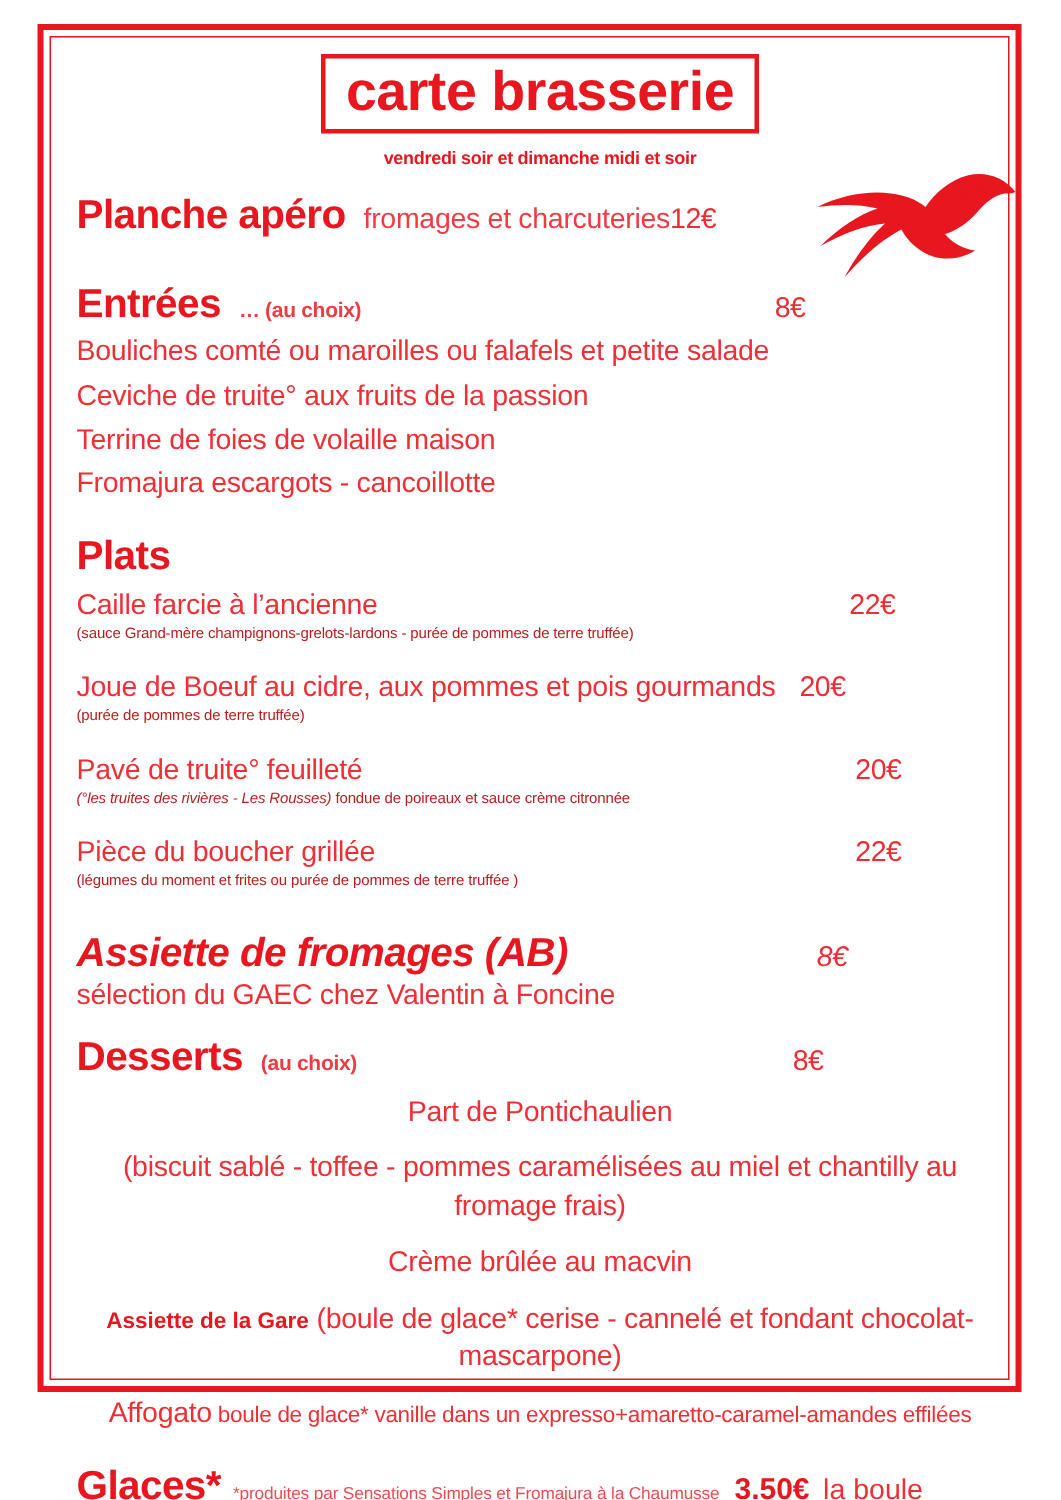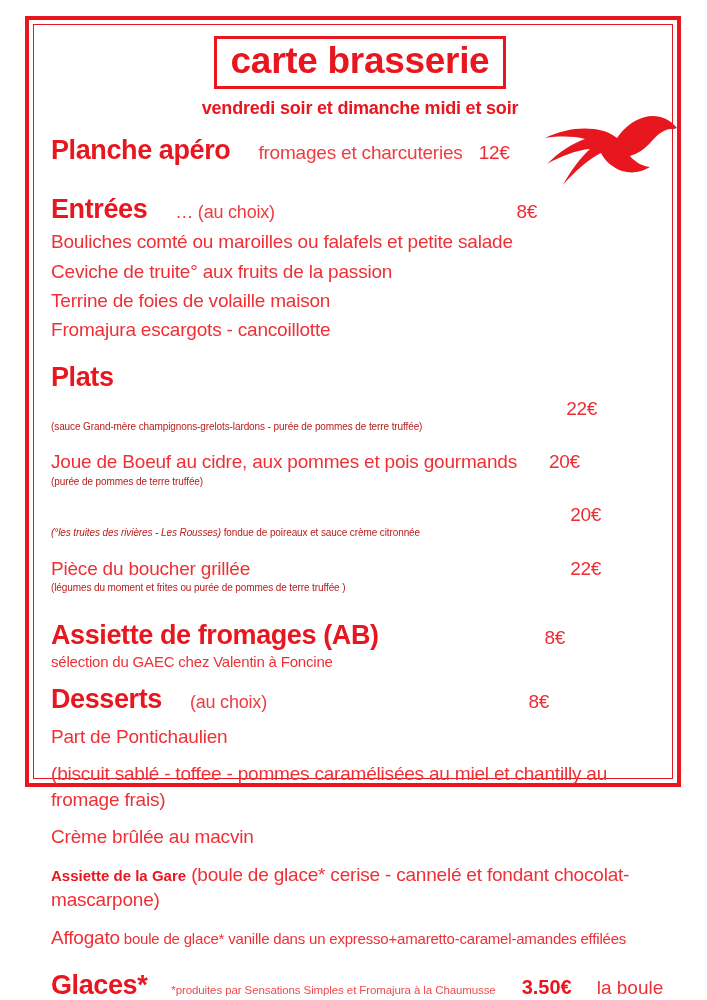--- a/index.html
+++ b/index.html
@@ -13,21 +13,21 @@
     font-family: "Liberation Sans", sans-serif;
     overflow: hidden;
   }
 
   
   #menu-frame {
     position: absolute;
     left: 25px;
     top: 16px;
     width: 656px;
-    height: 771px;
+    height: 912px;
     border: 4px solid #e8161f;
     box-sizing: border-box;
     background: #ffffff;
   }
   #menu-inner-rule {
     position: absolute;
     left: 4px;
     top: 4px;
     right: 4px;
     bottom: 4px;
@@ -58,55 +58,54 @@
     font-weight: bold;
     font-size: 37px;
     line-height: 1.08;
     padding: 2px 14px 5px 14px;
     letter-spacing: -0.3px;
   }
   #menu-subtitle {
     text-align: center;
     color: #e8161f;
     font-weight: bold;
-    font-size: 18px;
+    font-size: 12px;
     margin-top: 9px;
     letter-spacing: -0.2px;
   }
 
   
   #swallow-logo {
     position: absolute;
     right: 6px;
     top: 68px;
     width: 150px;
     height: 122px;
     pointer-events: none;
   }
 
   
   .row {
     position: relative;
     display: flex;
     align-items: baseline;
-    gap: 16px;
   }
   .spacer { flex: 1 1 auto; }
 
   .sec-head {
     color: #e8161f;
     font-weight: bold;
     font-size: 27px;
     letter-spacing: -0.4px;
     line-height: 1.15;
   }
   .head-note {
     color: #ef3b41;
-    font-size: 18px;
-    font-weight: normal;
+    font-size: 14px;
+    font-weight: bold;
     margin-left: 12px;
     letter-spacing: -0.2px;
   }
   .price {
     color: #ee2c33;
     font-size: 19px;
     letter-spacing: -0.3px;
     white-space: nowrap;
   }
   .item {
@@ -135,30 +134,30 @@
 
   #entrees-head { margin-top: 28px; }
   #entrees-list { margin-top: 3px; }
   #entrees-list .item { margin-top: 4px; }
 
   #plats-head { margin-top: 19px; }
   .plat { margin-top: 5px; }
   .plat .sub { margin-top: 1px; }
   .plat + .plat { margin-top: 16px; }
 
-  #fromages-head { margin-top: 25px; }
+  #fromages-head { margin-top: 25px; font-style: italic; }
   #fromages-sub {
     color: #ee3036;
-    font-size: 15px;
+    font-size: 19px;
     margin-top: 2px;
     letter-spacing: -0.2px;
   }
 
   #desserts-head { margin-top: 14px; }
-  .dessert { margin-top: 12px; }
+  .dessert { margin-top: 12px; text-align: center; }
   .dessert.first { margin-top: 9px; }
   .dessert .lead-bold {
     font-weight: bold;
     font-size: 15px;
     color: #e8161f;
     letter-spacing: 0;
   }
   .dessert .after-bold { font-size: 19px; }
   .dessert .lead-plain { font-size: 19px; }
   .dessert .after-plain { font-size: 15px; }
@@ -221,36 +220,38 @@
       <div class="item">Bouliches comté ou maroilles ou falafels et petite salade</div>
       <div class="item">Ceviche de truite° aux fruits de la passion</div>
       <div class="item">Terrine de foies de volaille maison</div>
       <div class="item">Fromajura escargots - cancoillotte</div>
     </div>
 
     <div class="sec-head" id="plats-head">Plats</div>
 
     <div class="plat">
       <div class="row">
+        <span class="item">Caille farcie à l’ancienne</span>
         <span class="spacer"></span>
         <span class="price" style="margin-right:72px;">22€</span>
       </div>
       <div class="sub">(sauce Grand-mère champignons-grelots-lardons - purée de pommes de terre truffée)</div>
     </div>
 
     <div class="plat">
       <div class="row">
         <span class="item">Joue de Boeuf au cidre, aux pommes et pois gourmands</span>
         <span class="price" style="margin-left:16px;">20€</span>
       </div>
       <div class="sub">(purée de pommes de terre truffée)</div>
     </div>
 
     <div class="plat">
       <div class="row">
+        <span class="item">Pavé de truite° feuilleté</span>
         <span class="spacer"></span>
         <span class="price" style="margin-right:68px;">20€</span>
       </div>
       <div class="sub">
         <span class="ital">(°les truites des rivières - Les Rousses)</span><span> fondue de poireaux et sauce crème citronnée</span>
       </div>
     </div>
 
     <div class="plat">
       <div class="row">

